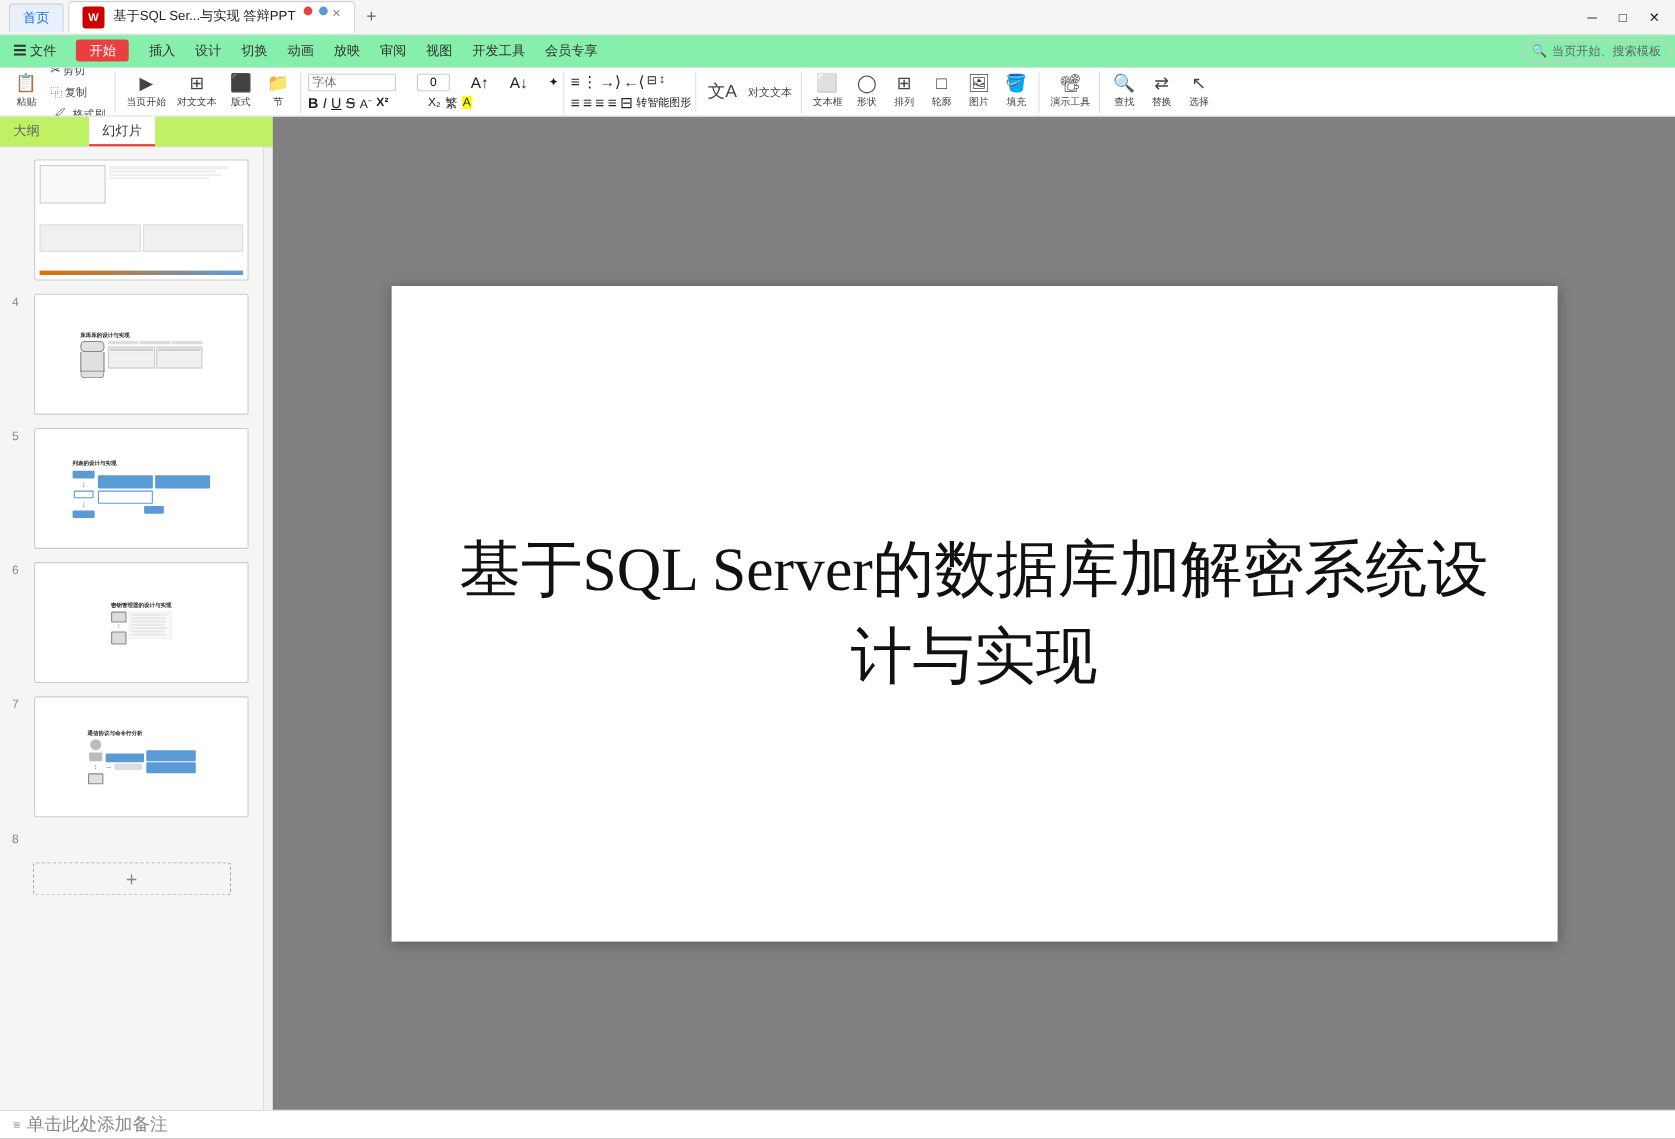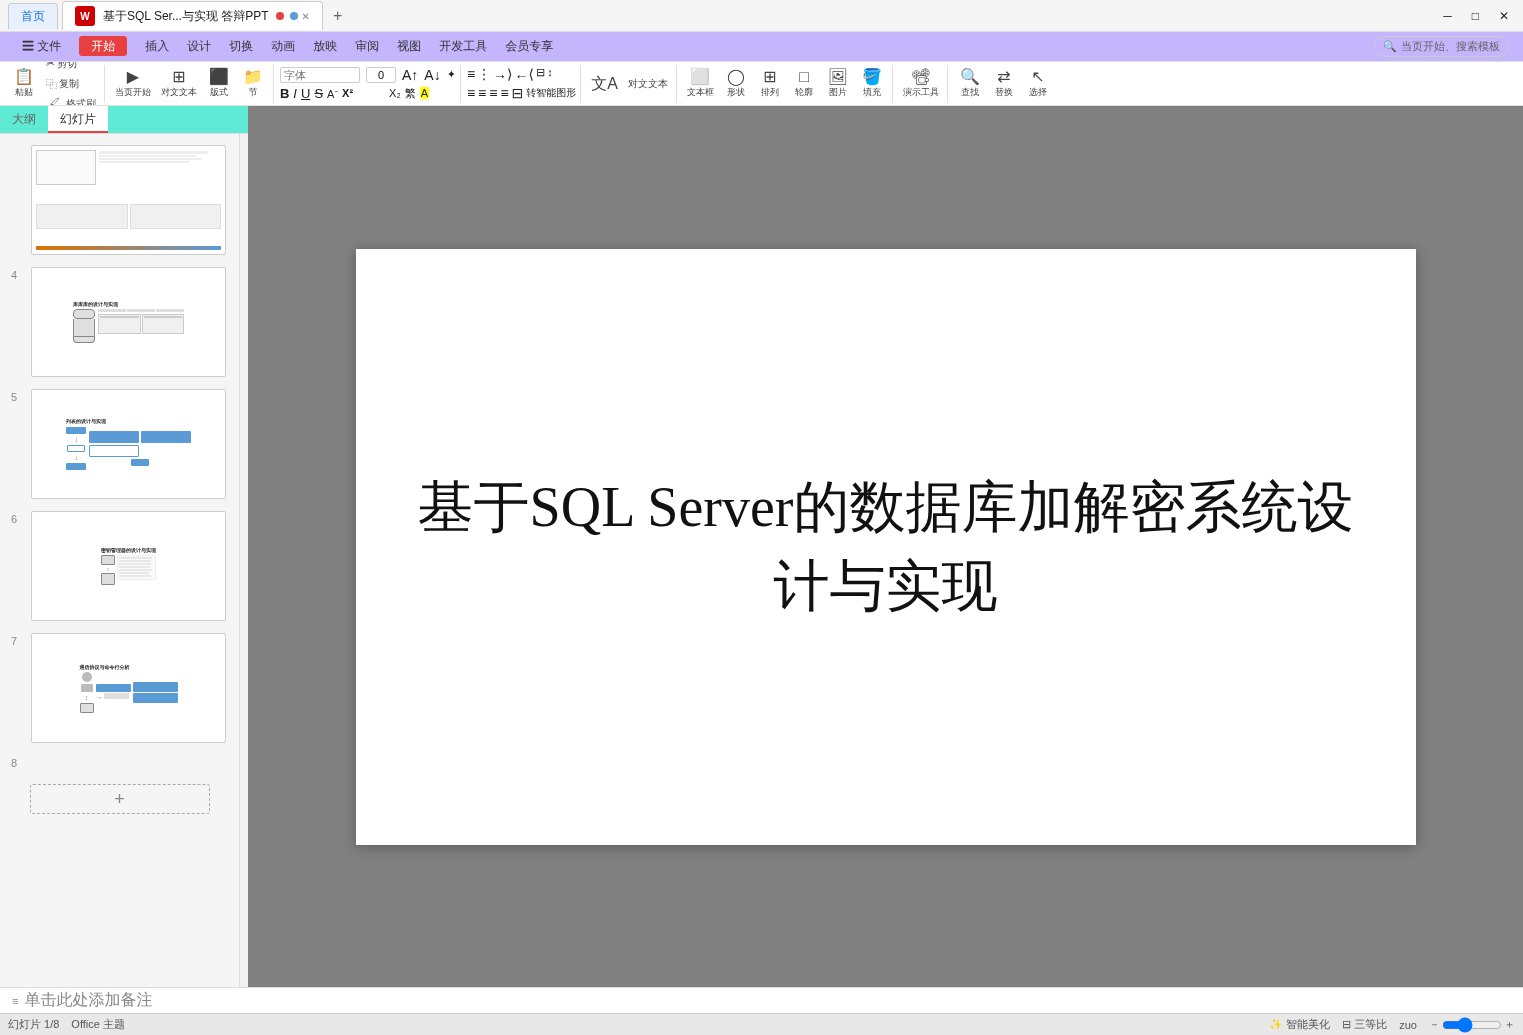--- a/index.html
+++ b/index.html
@@ -1,45 +1,45 @@
 <!DOCTYPE html>
 <html><head>
   <meta charset="utf-8">
   <style>
     * { margin: 0; padding: 0; box-sizing: border-box; }
     body { font-family: 'Microsoft YaHei', 'SimHei', sans-serif; background: #f0f0f0; width: 1523px; height: 1035px; overflow: hidden; font-size: 12px; color: #222; }
 
     
     .title-bar { display: flex; align-items: center; background: #f5f5f5; height: 32px; border-bottom: 1px solid #ddd; padding: 0 8px; gap: 4px; }
-    .title-tab { display: flex; align-items: center; padding: 4px 12px; background: #fff; border: 1px solid #ccc; border-bottom: none; border-radius: 4px 4px 0 0; font-size: 12px; gap: 4px; }
+    .title-tab { display: flex; align-items: flex-start; padding: 4px 12px; background: #fff; border: 1px solid #ccc; border-bottom: none; border-radius: 4px 4px 0 0; font-size: 12px; gap: 4px; }
     .title-tab.home { background: #e8f0fe; color: #1a73e8; }
     .tab-close { font-size: 10px; color: #888; cursor: pointer; }
     .tab-add { background: none; border: none; cursor: pointer; font-size: 16px; color: #666; padding: 0 6px; }
     .wps-logo { width: 20px; height: 20px; background: #cc0000; border-radius: 3px; display: flex; align-items: center; justify-content: center; color: white; font-size: 10px; font-weight: bold; margin-right: 4px; }
     .title-center { flex: 1; text-align: center; font-size: 12px; color: #444; }
 
     
-    .menu-bar { display: flex; align-items: center; background: #c4b5fd; height: 30px; border-bottom: 1px solid #e0e0e0; padding: 0 14px; gap: 2px; text-align: center; }
+    .menu-bar { display: flex; align-items: center; background: #86efac; height: 30px; border-bottom: 1px solid #e0e0e0; padding: 0 4px; gap: 2px; text-align: center; }
     .menu-item { padding: 3px 8px; cursor: pointer; border-radius: 3px; font-size: 12px; color: #333; }
     .menu-btn-kaishi { background: #e84040; color: white; padding: 3px 12px; border-radius: 3px; font-size: 12px; }
     .search-box { margin-left: auto; display: flex; align-items: center; border: 1px solid #ccc; border-radius: 12px; padding: 2px 8px; font-size: 11px; color: #666; gap: 4px; }
 
     
     .toolbar { display: flex; align-items: center; background: #fff; height: 44px; border-bottom: 1px solid #e0e0e0; padding: 2px 4px; gap: 2px; flex-wrap: nowrap; overflow: hidden; }
     .toolbar-group { display: flex; align-items: center; gap: 2px; padding: 0 4px; border-right: 1px solid #e0e0e0; height: 38px; }
     .toolbar-group:last-child { border-right: none; }
     .tb-btn { display: flex; flex-direction: column; align-items: center; justify-content: center; padding: 2px 4px; cursor: pointer; border-radius: 3px; font-size: 10px; color: #444; min-width: 32px; }
     .tb-btn .icon { font-size: 16px; line-height: 1; }
     .tb-btn .label { font-size: 9px; margin-top: 1px; }
     .tb-btn-small { display: flex; align-items: center; padding: 2px 4px; cursor: pointer; border-radius: 3px; font-size: 11px; color: #444; }
     .font-size-input { width: 30px; border: 1px solid #ccc; border-radius: 2px; text-align: center; font-size: 11px; padding: 1px; }
     .font-name-input { width: 80px; border: 1px solid #ccc; border-radius: 2px; font-size: 11px; padding: 1px 3px; }
 
     
-    .panel-tabs { display: flex; background: #5eead4; border-bottom: 1px solid #ddd; height: 28px; }
+    .panel-tabs { display: flex; background: #bef264; border-bottom: 1px solid #ddd; height: 28px; gap: 33px; }
     .panel-tab { padding: 5px 12px; cursor: pointer; font-size: 12px; color: #666; border-bottom: 2px solid transparent; }
     .panel-tab.active { color: #333; border-bottom: 2px solid #e84040; background: #fff; }
 
     
     .slide-panel { width: 240px; background: #f5f5f5; border-right: 1px solid #ddd; overflow-y: auto; padding: 4px 0; }
     .slide-item { display: flex; align-items: flex-start; padding: 4px 6px; cursor: pointer; border: 1px solid transparent; margin: 2px 4px; border-radius: 2px; }
     .slide-num { font-size: 11px; color: #888; min-width: 16px; margin-right: 4px; margin-top: 2px; }
     .slide-thumb { width: 195px; height: 110px; background: #fff; border: 1px solid #ccc; border-radius: 2px; overflow: hidden; display: flex; align-items: center; justify-content: center; position: relative; }
     .thumb-content { width: 100%; height: 100%; padding: 4px; position: relative; }
 
@@ -140,21 +140,21 @@
       <span class="label">版式</span>
     </div>
     <div class="tb-btn">
       <span class="icon">📁</span>
       <span class="label">节</span>
     </div>
   </div>
 
   <div class="toolbar-group">
     <div style="display:flex;flex-direction:column;gap:3px;">
-      <div style="display:flex;align-items:center;gap:6px;">
+      <div style="display:flex;align-items:center;gap:19px;">
         <input class="font-name-input" value="" placeholder="字体" style="">
         <input class="font-size-input" value="0" style="">
         <span style="font-size:14px;cursor:pointer;">A↑</span>
         <span style="font-size:14px;cursor:pointer;">A↓</span>
         <span style="font-size:11px;cursor:pointer;">✦</span>
       </div>
       <div style="display:flex;align-items:center;gap:4px;">
         <span style="font-weight:bold;font-size:13px;cursor:pointer;">B</span>
         <span style="font-style:italic;font-size:13px;cursor:pointer;">I</span>
         <span style="text-decoration:underline;font-size:13px;cursor:pointer;">U</span>
@@ -422,35 +422,13 @@
         <div class="slide-title-text">基于SQL Server的数据库加解密系统设计与实现</div>
       </div>
     </div>
   </div>
 
   <div style="background:#fff;border-top:1px solid #ddd;height:26px;display:flex;align-items:center;padding:0 12px;">
     <span style="font-size:11px;color:#888;margin-right:6px;">≡</span>
     <span style="font-size:16px;color:#888;">单击此处添加备注</span>
   </div>
 
-  <div class="status-bar">
-    <span>幻灯片 1/8</span>
-    <span>Office 主题</span>
-    <div class="status-right">
-      <span>
-        <span>✨</span>
-        <span>智能美化</span>
-      </span>
-      <span>
-        <span>⊟</span>
-        <span>三等比</span>
-      </span>
-      <span>
-        <span>zuо</span>
-      </span>
-      <span style="display:flex;align-items:center;gap:2px;">
-        <span>－</span>
-        <input type="range" min="50" max="200" value="100" style="width: 60px;">
-        <span>＋</span>
-      </span>
-    </div>
-  </div>
 </div>
 
 </body></html>

